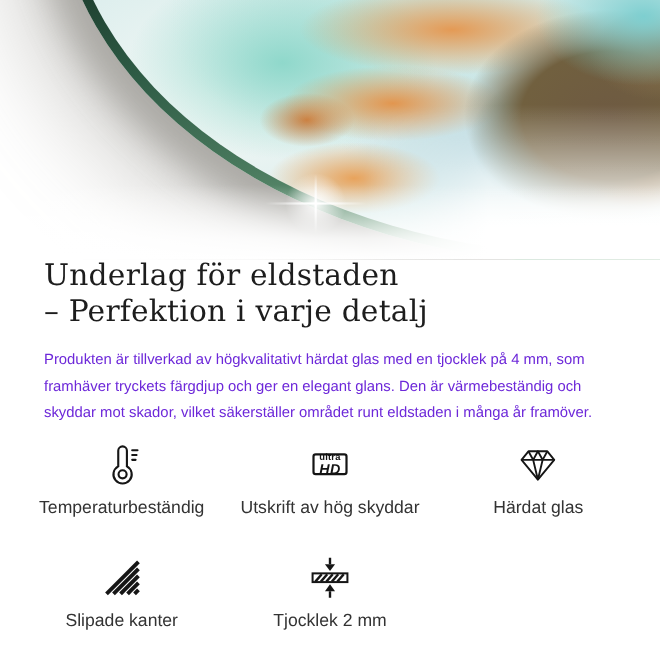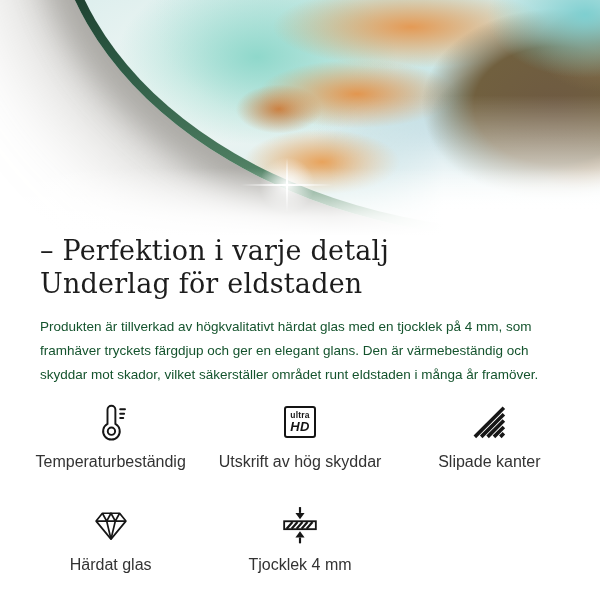--- a/index.html
+++ b/index.html
@@ -54,33 +54,33 @@
     mask-image:linear-gradient(to right, transparent 0%, #000 42%); }
   .fade-bottom { position:absolute; left:0; top:168px; width:600px; height:68px;
     background:linear-gradient(to bottom, rgba(255,255,255,0) 0%, rgba(255,255,255,0.85) 72%, #fff 100%); }
 
   
   .content { position:absolute; left:40px; top:234px; width:528px; }
   h1 {
     font-family:"DejaVu Serif", serif; font-weight:400; color:#1d1d1d;
     font-size:27px; line-height:33px; letter-spacing:0.2px;
   }
-  .intro { margin-top:15px; font-size:13.5px; line-height:24px; color:#14532d; }
+  .intro { margin-top:15px; font-size:13.5px; line-height:24px; color:#6d28d9; }
 
   
   .features {
     position:absolute; left:16px; top:398px; width:568px;
     display:grid; grid-template-columns:repeat(3,1fr); row-gap:30px;
   }
   .feature { display:flex; flex-direction:column; align-items:center; }
   .icon-slot { height:48px; display:flex; align-items:center; justify-content:center; }
   .feature-label { margin-top:7px; font-size:16px; color:#333; text-align:center; }
   .icon-stroke { stroke:#161616; fill:none; stroke-width:2.2; }
   .hd-box {
-    width:32px; height:32px; border:2.5px solid #141414; border-radius:3px;
+    width:32px; height:20px; border:2.5px solid #141414; border-radius:3px;
     display:flex; flex-direction:column; align-items:center; justify-content:center; color:#141414;
   }
   .hd-top { font-size:8.5px; font-weight:700; line-height:1.05; letter-spacing:0.2px; }
   .hd-bottom { font-size:13px; font-weight:800; line-height:1.05; letter-spacing:0.3px;font-style:italic; }
 </style>
 </head>
 <body>
 
 <div class="hero">
   <div class="glass-outer">
@@ -90,22 +90,22 @@
     <div class="glow"></div>
       <div class="ray-h"></div>
       <div class="ray-v"></div>
   </div>
   <div class="fade-right"></div>
   <div class="fade-bottom"></div>
 </div>
 
 <div class="content">
   <h1>
+    <div>Underlag för eldstaden</div>
     <div>– Perfektion i varje detalj</div>
-    <div>Underlag för eldstaden</div>
   </h1>
   <p class="intro">Produkten är tillverkad av högkvalitativt härdat glas med en tjocklek på 4 mm, som framhäver tryckets färgdjup och ger en elegant glans. Den är värmebeständig och skyddar mot skador, vilket säkerställer området runt eldstaden i många år framöver.</p>
 </div>
 
 <div class="features">
 
   <div class="feature">
     <div class="icon-slot">
       <svg width="42" height="42" viewBox="0 0 48 48">
         <path class="icon-stroke" d="M20 10 a4.5 4.5 0 0 1 9 0 v16.2 a9.5 9.5 0 1 1 -9 0 z"></path>
@@ -122,56 +122,56 @@
         <span class="hd-top">ultra</span>
         <span class="hd-bottom">HD</span>
       </div>
     </div>
     <div class="feature-label">Utskrift av hög skyddar</div>
   </div>
 
 
   <div class="feature">
     <div class="icon-slot">
+      <svg width="38" height="36" viewBox="0 0 48 46">
+        <path class="icon-stroke" d="M13 8 H35 L43 18 L24 41 L5 18 Z" stroke-linejoin="round"></path>
+        <path class="icon-stroke" d="M5 18 H43 M13 8 L18.5 18 L24 8 L29.5 18 L35 8 M18.5 18 L24 41 M29.5 18 L24 41" stroke-linejoin="round"></path>
+      </svg>
+    </div>
+    <div class="feature-label">Härdat glas</div>
+  </div>
+
+  <div class="feature">
+    <div class="icon-slot">
       <svg width="34" height="34" viewBox="0 0 48 48">
         <g stroke="#161616" stroke-width="5">
           <path d="M4 45 L45 4"></path>
           <path d="M13 45 L45 13"></path>
           <path d="M22 45 L45 22"></path>
           <path d="M31 45 L45 31"></path>
           <path d="M40 45 L45 40"></path>
         </g>
       </svg>
     </div>
     <div class="feature-label">Slipade kanter</div>
-  </div>
-
-  <div class="feature">
-    <div class="icon-slot">
-      <svg width="38" height="36" viewBox="0 0 48 46">
-        <path class="icon-stroke" d="M13 8 H35 L43 18 L24 41 L5 18 Z" stroke-linejoin="round"></path>
-        <path class="icon-stroke" d="M5 18 H43 M13 8 L18.5 18 L24 8 L29.5 18 L35 8 M18.5 18 L24 41 M29.5 18 L24 41" stroke-linejoin="round"></path>
-      </svg>
-    </div>
-    <div class="feature-label">Härdat glas</div>
   </div>
 
   <div class="feature">
     <div class="icon-slot">
       <svg width="40" height="44" viewBox="0 0 48 48">
         <path d="M24 2.5 v7" stroke="#161616" stroke-width="2.6"></path>
         <path d="M24 17 l-5.5 -7.5 h11 z" fill="#161616"></path>
         <rect class="icon-stroke" x="5" y="19.5" width="38" height="9.5"></rect>
         <g stroke="#161616" stroke-width="2.6">
           <path d="M8 28.5 L15 20.5"></path>
           <path d="M14 28.5 L21 20.5"></path>
           <path d="M20 28.5 L27 20.5"></path>
           <path d="M26 28.5 L33 20.5"></path>
           <path d="M32 28.5 L39 20.5"></path>
         </g>
         <path d="M24 46 v-7" stroke="#161616" stroke-width="2.6"></path>
         <path d="M24 31.5 l-5.5 7.5 h11 z" fill="#161616"></path>
       </svg>
     </div>
-    <div class="feature-label">Tjocklek 4 mm</div>
+    <div class="feature-label">Tjocklek 2 mm</div>
   </div>
 
 </div>
 
 </body></html>

